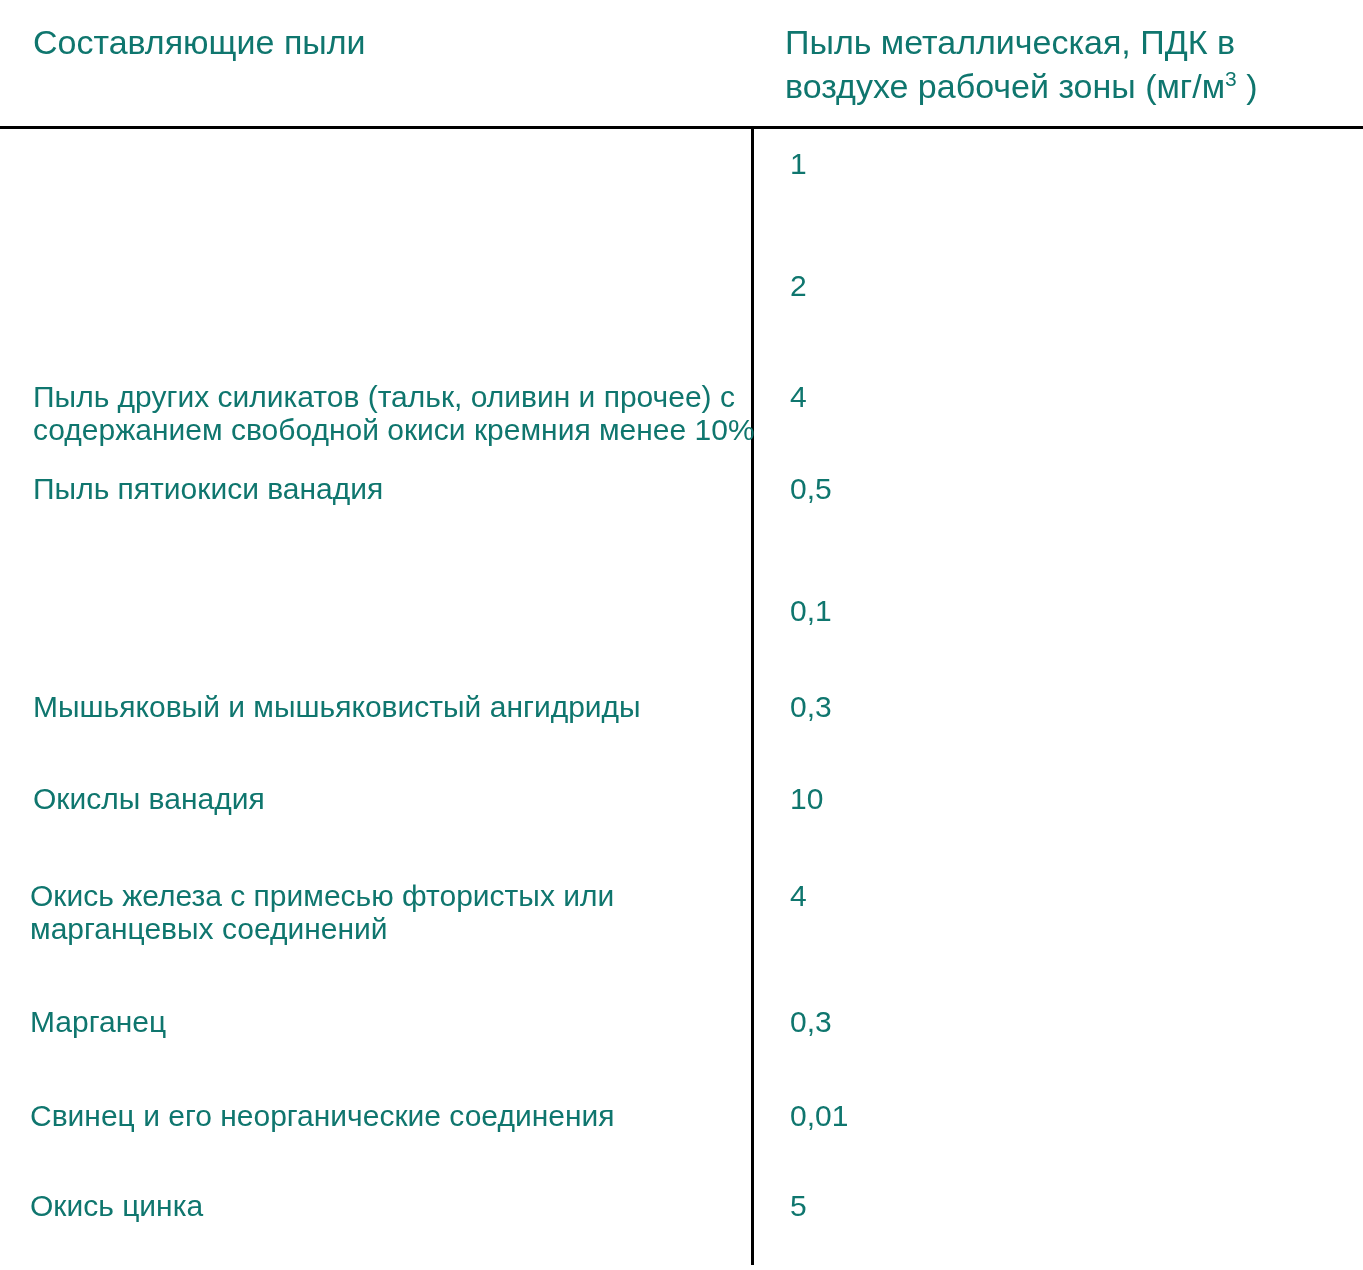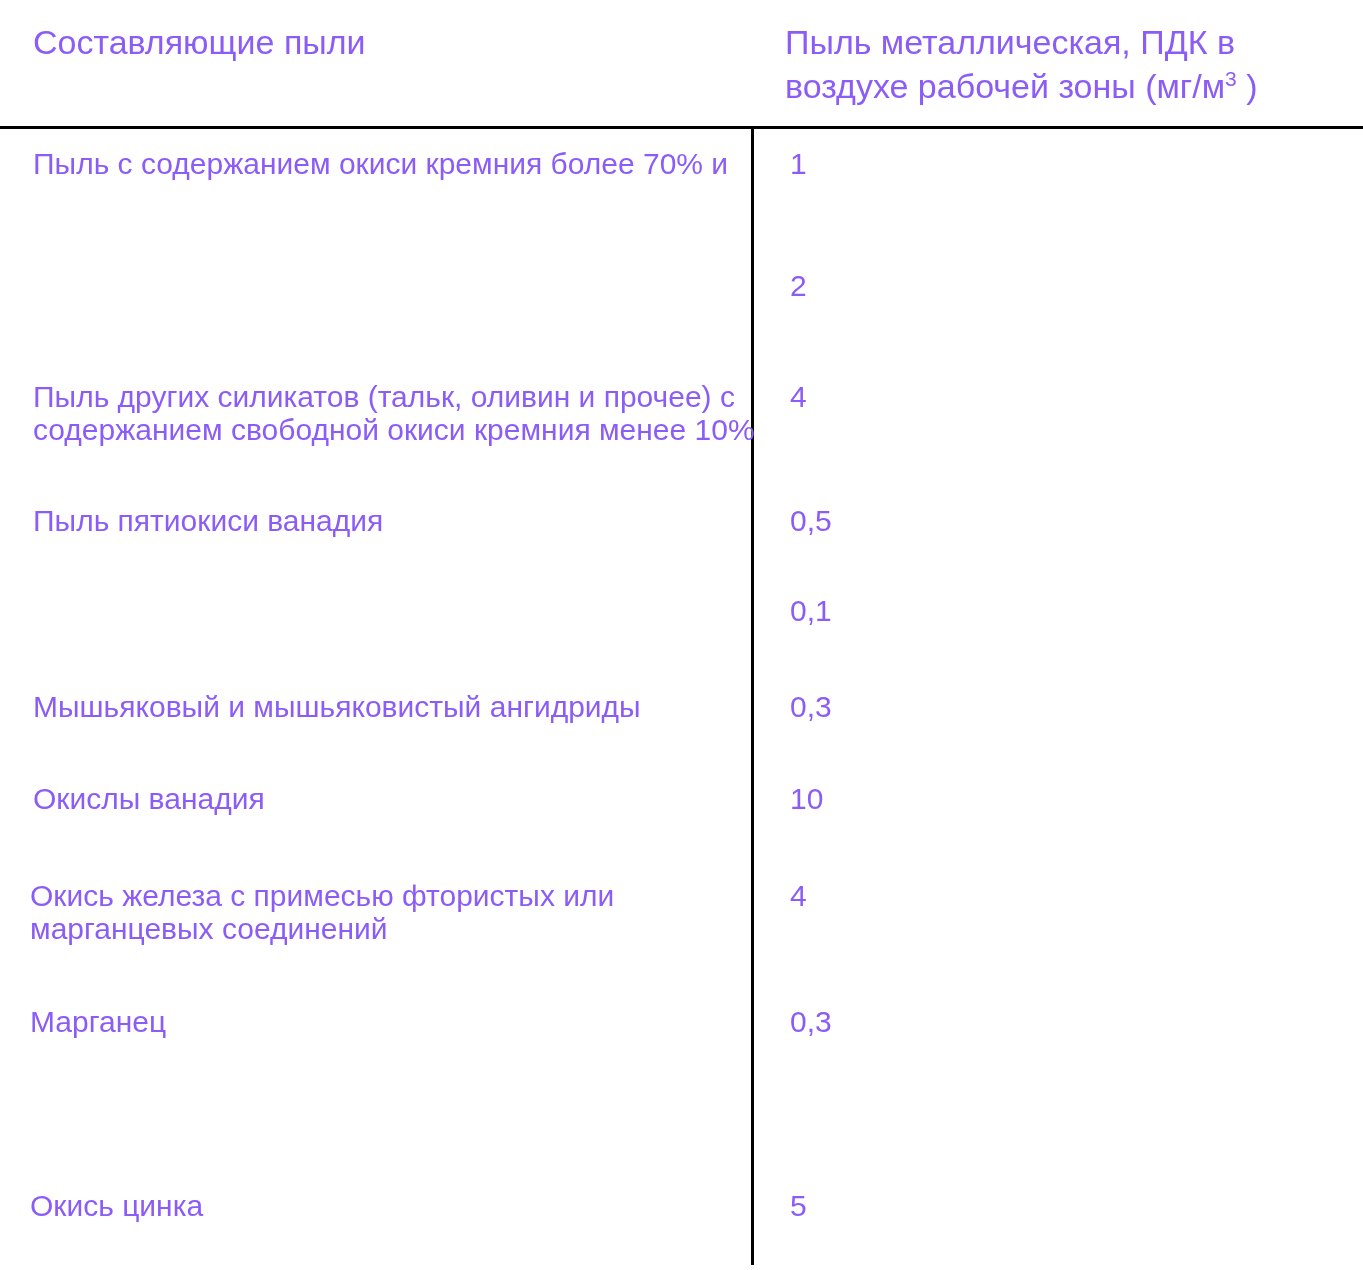--- a/index.html
+++ b/index.html
@@ -2,21 +2,21 @@
 <html><head>
 <meta charset="utf-8">
 <style>
   html, body { margin: 0; padding: 0; background: #ffffff; }
   .page {
     position: relative;
     width: 1363px;
     height: 1270px;
     background: #ffffff;
     font-family: "Liberation Sans", sans-serif;
-    color: #8b5cf6;
+    color: #0f766e;
     overflow: hidden;
   }
   .hdr {
     position: absolute;
     font-size: 34px;
     line-height: 44px;
     font-weight: 400;
     white-space: nowrap;
   }
   .body-text {
@@ -72,38 +72,37 @@
   <div class="hdr" style="left:785px; top:20px">
     <div>Пыль металлическая, ПДК в</div>
     <div><span>воздухе рабочей зоны (мг/м</span><sup class="sup3">3</sup><span> )</span></div>
   </div>
 
   <div class="h-rule"></div>
   <div class="v-rule"></div>
 
   <div class="row" style="top:147px">
     <div class="name-cell body-text">
-      <div class="line">Пыль с содержанием окиси кремния более 70% и</div>
     </div>
     <div class="value-cell body-text">1</div>
   </div>
 
   <div class="row" style="top:269px">
     <div class="value-cell body-text">2</div>
   </div>
 
   <div class="row" style="top:380px">
     <div class="name-cell body-text">
       <div class="line">Пыль других силикатов (тальк, оливин и прочее) с</div>
       <div class="line">содержанием свободной окиси кремния менее 10%</div>
     </div>
     <div class="value-cell body-text">4</div>
   </div>
 
-  <div class="row" style="top:504px">
+  <div class="row" style="top:472px">
     <div class="name-cell body-text">
       <div class="line">Пыль пятиокиси ванадия</div>
     </div>
     <div class="value-cell body-text">0,5</div>
   </div>
 
   <div class="row" style="top:594px">
     <div class="value-cell body-text">0,1</div>
   </div>
 
@@ -129,20 +128,26 @@
     <div class="value-cell body-text">4</div>
   </div>
 
   <div class="row indent" style="top:1005px">
     <div class="name-cell body-text">
       <div class="line">Марганец</div>
     </div>
     <div class="value-cell body-text">0,3</div>
   </div>
 
+  <div class="row indent" style="top:1099px">
+    <div class="name-cell body-text">
+      <div class="line">Свинец и его неорганические соединения</div>
+    </div>
+    <div class="value-cell body-text">0,01</div>
+  </div>
 
   <div class="row indent" style="top:1189px">
     <div class="name-cell body-text">
       <div class="line">Окись цинка</div>
     </div>
     <div class="value-cell body-text">5</div>
   </div>
 
 </div>
 

